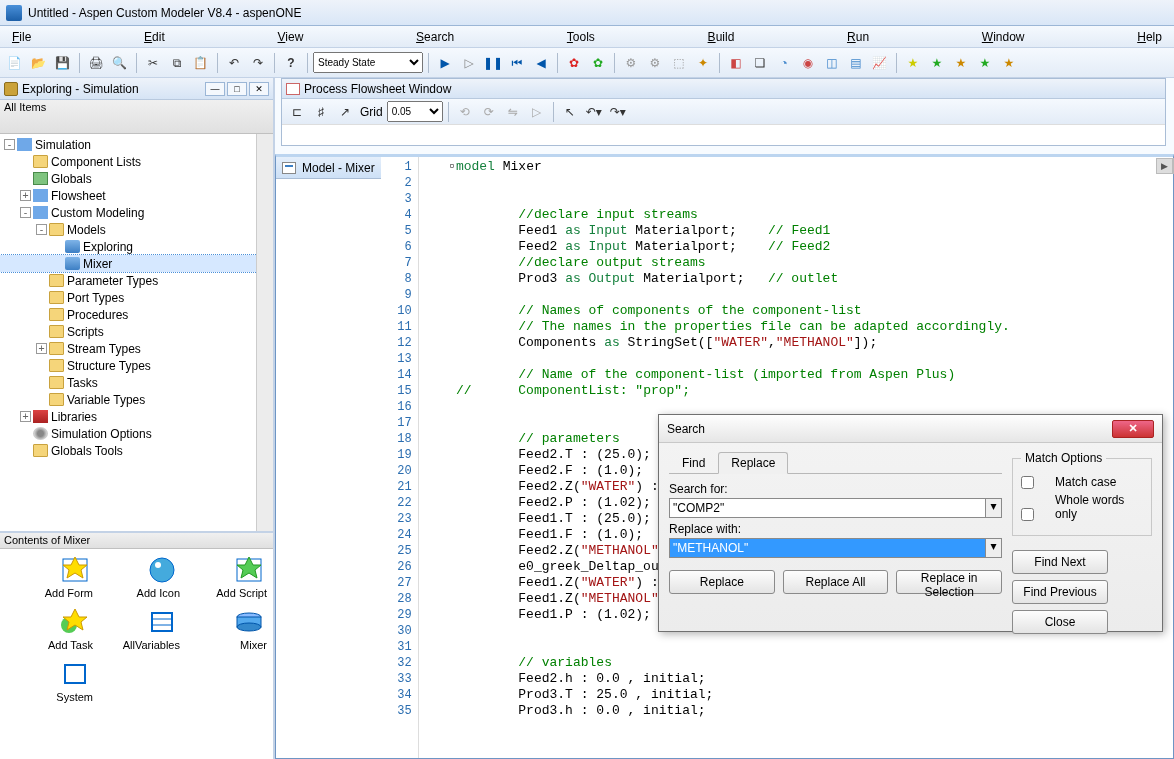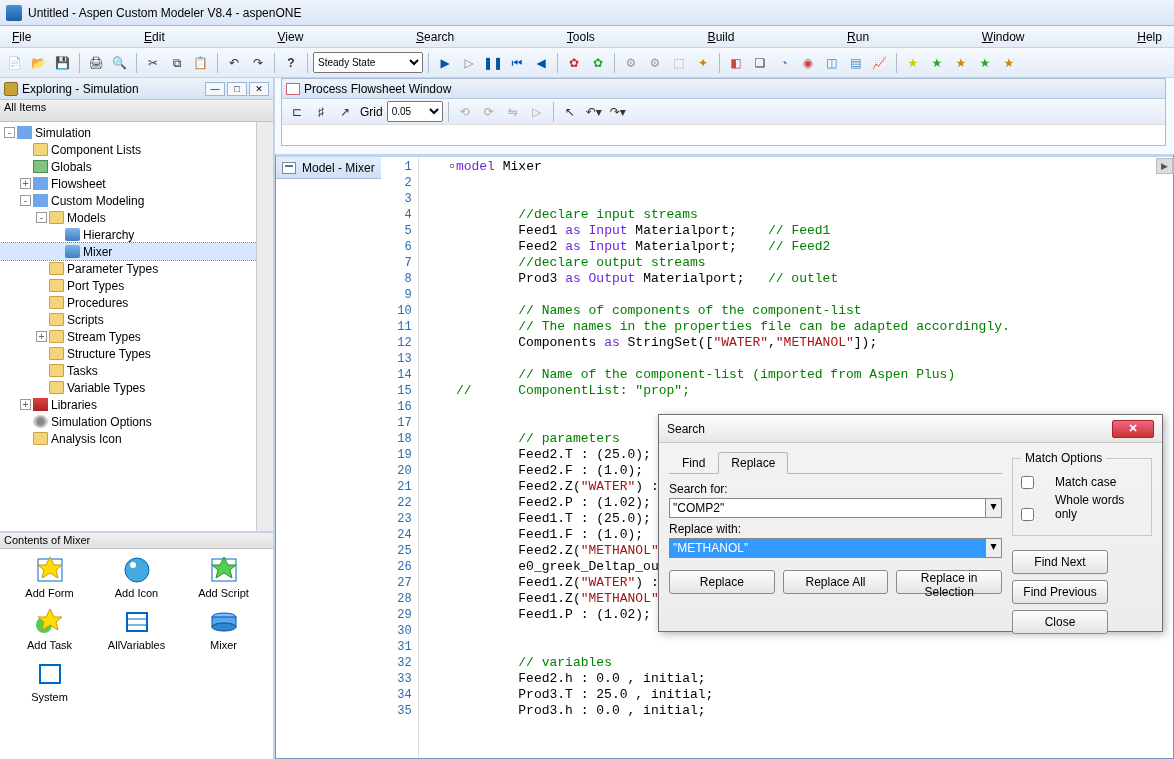--- a/index.html
+++ b/index.html
@@ -24,59 +24,59 @@
 
 .main { position: absolute; top: 78px; left: 0; right: 0; bottom: 0; display: flex; }
 .leftpane { width: 275px; border-right: 2px solid #c3d2e6; display: flex; flex-direction: column; background: #fff; }
 
 
 .panel-hdr { height: 22px; background: linear-gradient(#eef3fa,#d6e4f5); border-bottom: 1px solid #b8c9de; display: flex; align-items: center; padding: 0 4px; gap: 4px; }
 .panel-hdr .ico { width: 14px; height: 14px; background: #caa23a; border: 1px solid #8a6d1e; border-radius: 2px; }
 .panel-hdr .wbtns { margin-left: auto; display: flex; gap: 2px; }
 .panel-hdr .wbtn { width: 20px; height: 14px; border: 1px solid #9bb6d6; background: #f4f8fd; font-size: 9px; display: flex; align-items: center; justify-content: center; }
 
-.allitems { height: 22px; background: linear-gradient(#f0f0f0,#e0e0e0); border-bottom: 1px solid #c0c0c0; padding: 1px 4px; font-size: 11px; }
+.allitems { height: 34px; background: linear-gradient(#f0f0f0,#e0e0e0); border-bottom: 1px solid #c0c0c0; padding: 1px 4px; font-size: 11px; }
 
 .tree { flex: 1; overflow: auto; padding: 2px 0; font-size: 12px; position: relative; }
 .tree .row { display: flex; align-items: center; height: 17px; padding-left: 4px; white-space: nowrap; }
 .tree .tw { width: 11px; text-align: center; font-family: monospace; font-size: 10px; color: #666; border: 1px solid #999; height: 11px; line-height: 9px; margin-right: 2px; background: #fff; }
 .tree .sp { display: inline-block; width: 16px; }
 .tree .ic { width: 15px; height: 13px; margin-right: 3px; flex-shrink: 0; }
 .tree .folder { background: #f5d57a; border: 1px solid #c9a23e; border-radius: 1px; }
 .tree .db { background: linear-gradient(#7fb4e8,#3d7fc4); border-radius: 2px; }
 .tree .gear { background: radial-gradient(circle,#888 30%,#ccc 60%); border-radius: 50%; }
 .tree .book { background: linear-gradient(#d44,#a22); }
 .tree .green { background: #7fc47f; border: 1px solid #4a8a4a; }
 .tree .blue { background: #6fa8e8; }
 .tree .selected { background: #d6e8ff; outline: 1px dotted #4a90d9; }
 .tree .scrollstub { position: absolute; right: 0; top: 0; bottom: 0; width: 17px; background: #ececec; border-left: 1px solid #ccc; }
 
 .contents-hdr { height: 18px; background: linear-gradient(#f0f0f0,#e0e0e0); border-top: 2px solid #c3d2e6; border-bottom: 1px solid #c0c0c0; padding: 1px 4px; font-size: 11px; }
 .contents { height: 210px; padding: 6px; display: grid; grid-template-columns: repeat(3, 1fr); gap: 8px 0; align-content: start; }
-.contents .item { display: flex; flex-direction: column; align-items: center; font-size: 11px; text-align: center; }
+.contents .item { display: flex; flex-direction: column; align-items: flex-end; font-size: 11px; text-align: center; }
 .contents .item .big { width: 36px; height: 30px; margin-bottom: 2px; }
 
 
 .rightpane { flex: 1; position: relative; background: #f7fbff; }
 
 .pfw { position: absolute; left: 6px; right: 8px; top: 0; height: 68px; border: 1px solid #a9bdd6; background: #fff; }
 .pfw .hdr { height: 20px; background: linear-gradient(#eef3fa,#d6e4f5); border-bottom: 1px solid #b8c9de; display: flex; align-items: center; padding: 0 4px; gap: 4px; font-size: 12px; }
 .pfw .hdr .ico { width: 14px; height: 12px; background: #fff; border: 1px solid #c66; }
 .pfw .tb { height: 26px; display: flex; align-items: center; padding: 0 4px; gap: 2px; border-bottom: 1px solid #ddd; background: linear-gradient(#f5f9fe,#e3ecf7); }
 .pfw .tb .lbl { margin: 0 2px; }
 
 .modelwin { position: absolute; left: 0; right: 0; top: 76px; bottom: 0; border: 1px solid #6e95c4; border-top: 3px solid #bcd5f0; background: #fff; display: flex; flex-direction: row; }
 .modelwin .hdr { height: 22px; background: linear-gradient(#e5effb,#cde0f6); border-bottom: 1px solid #a9bdd6; display: flex; align-items: center; padding: 0 6px; gap: 6px; font-size: 12px; }
 .modelwin .hdr .ico { width: 14px; height: 12px; background: #fff; border: 1px solid #888; position: relative; }
 .modelwin .hdr .ico::after { content:""; position:absolute; left:2px; top:2px; right:2px; height:2px; background:#3d7fc4; }
 
 .editor { flex: 1; display: flex; overflow: hidden; font-family: Consolas, "Courier New", monospace; font-size: 13px; line-height: 16px; position: relative; }
 .gutter { width: 38px; background: #fff; border-right: 1px solid #ddd; text-align: right; padding: 2px 6px 0 0; color: #2a6db0; font-size: 12px; }
 .code { flex: 1; padding: 2px 0 0 6px; white-space: pre; color: #000; overflow: hidden; }
-.code .kw { color: #6d28d9; }
+.code .kw { color: #15803d; }
 .code .cm { color: #008000; margin-top: 8px; }
 .code .str { color: #a31515; }
 .code .fn { color: #000; }
 .scrollbar-h { height: 17px; background: #ececec; border-top: 1px solid #ccc; position: relative; }
 .scrollbar-h .thumb { position: absolute; left: 18px; width: 680px; top: 1px; bottom: 1px; background: #cfcfcf; border: 1px solid #aaa; border-radius: 1px; }
 .scrollbar-h .arr { position: absolute; top: 0; bottom: 0; width: 17px; background: #ddd; border: 1px solid #bbb; display:flex; align-items:center; justify-content:center; font-size:9px; color:#555;}
 .scrollbar-h .arr.l { left: 0; }
 .scrollbar-h .arr.r { right: 0; }
 
 
@@ -221,21 +221,21 @@
           <span class="tw">-</span>
           <span class="ic folder"></span>
           <span>Models</span>
         </div>
         <div class="row">
           <span class="sp"></span>
           <span class="sp"></span>
           <span class="sp"></span>
           <span class="sp" style="width:13px"></span>
           <span class="ic db"></span>
-          <span>Hierarchy</span>
+          <span>Exploring</span>
         </div>
         <div class="row selected">
           <span class="sp"></span>
           <span class="sp"></span>
           <span class="sp"></span>
           <span class="sp" style="width:13px"></span>
           <span class="ic db"></span>
           <span>Mixer</span>
         </div>
         <div class="row">
@@ -303,21 +303,21 @@
         <div class="row">
           <span class="sp"></span>
           <span class="sp" style="width:13px"></span>
           <span class="ic gear"></span>
           <span>Simulation Options</span>
         </div>
         <div class="row">
           <span class="sp"></span>
           <span class="sp" style="width:13px"></span>
           <span class="ic folder"></span>
-          <span>Analysis Icon</span>
+          <span>Globals Tools</span>
         </div>
         <div class="scrollstub"></div>
     </div>
     <div class="contents-hdr">Contents of Mixer</div>
     <div class="contents" id="contents">
         <div class="item">
           <div class="big">
             <svg width="36" height="30">
               <rect x="6" y="4" width="24" height="22" fill="#fff" stroke="#06c"></rect>
               <polygon points="18,2 22,10 30,10 24,15 26,23 18,18 10,23 12,15 6,10 14,10" fill="#fd0" stroke="#c90"></polygon>

